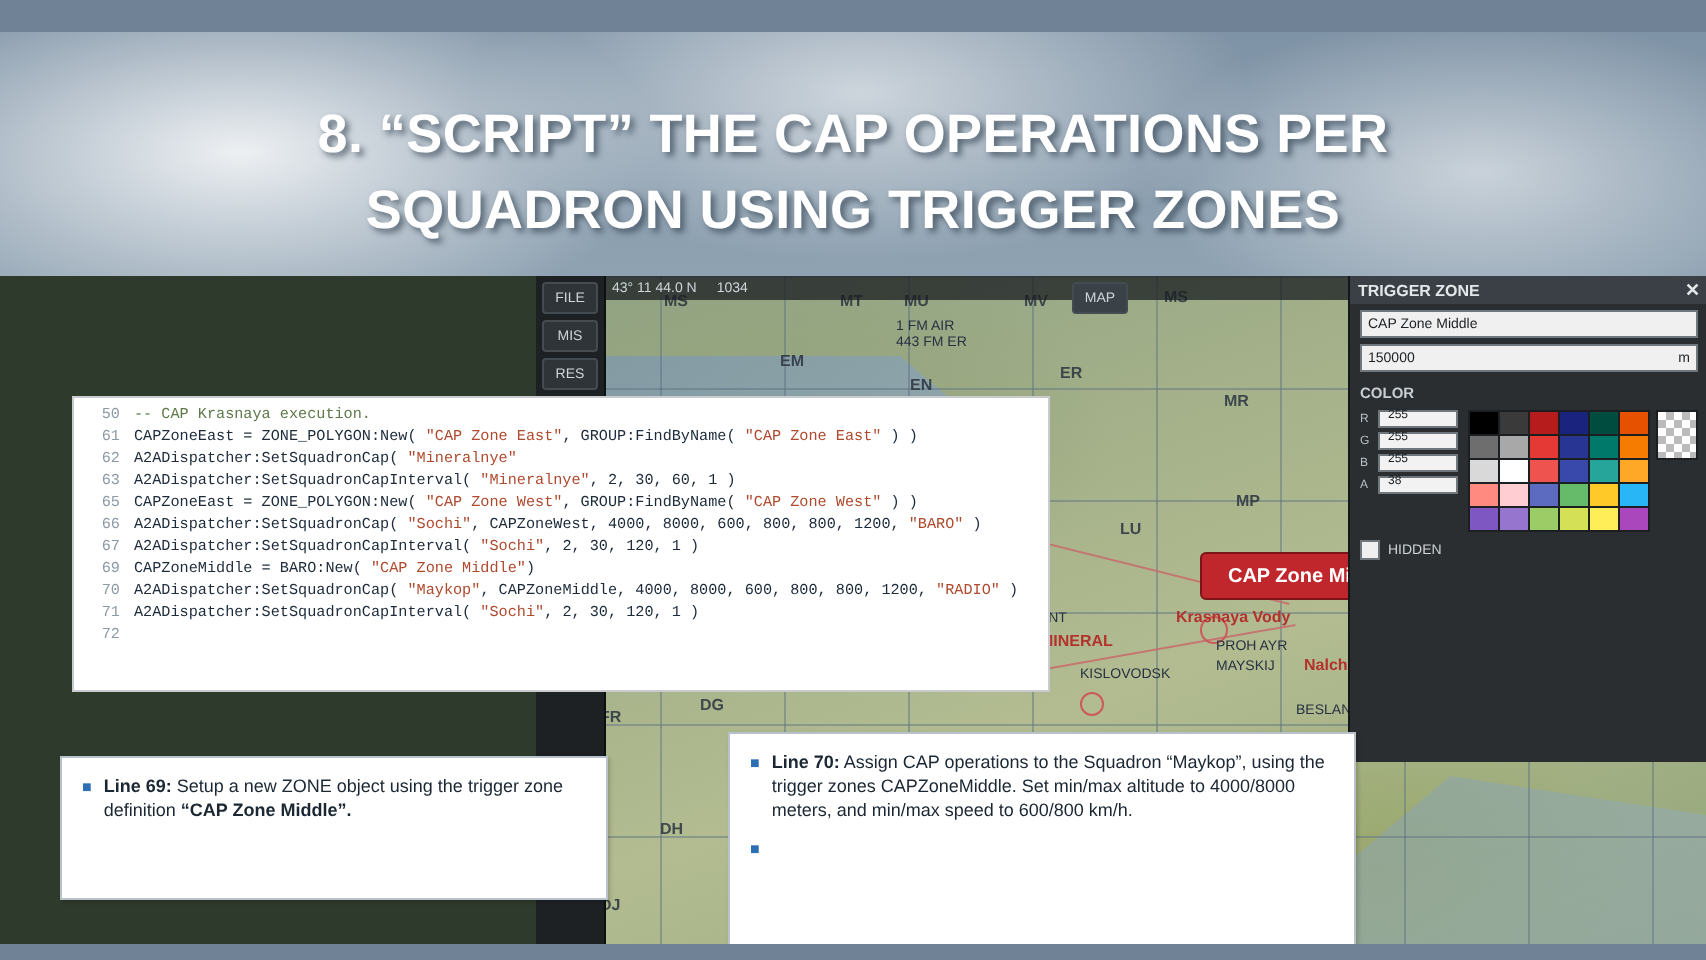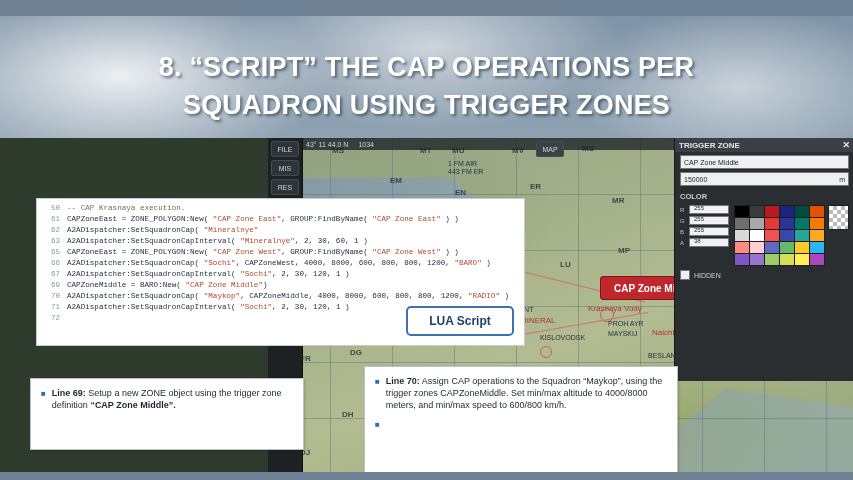--- a/index.html
+++ b/index.html
@@ -69,21 +69,21 @@
     background-image:
       repeating-linear-gradient(to right, rgba(90,110,130,0.45) 0 1px, transparent 1px 62px),
       repeating-linear-gradient(to bottom, rgba(90,110,130,0.45) 0 1px, transparent 1px 56px);
   }
   .gridlabel{
     position:absolute;color:#2b3440;font-size:8px;font-weight:bold;opacity:0.85;
   }
   .routeline{position:absolute;background:#c96a6a;height:1px;opacity:.85;transform-origin:left center;}
   .zonecircle{position:absolute;border:1px solid #cc5a5a;border-radius:50%;}
   .maplabel{position:absolute;font-size:7px;color:#273041;white-space:nowrap;}
-  .maplabel.red{color:#b3322e;font-weight:normal;font-size:8px;}
+  .maplabel.red{color:#b3322e;font-weight:bold;font-size:8px;}
 
   
   .toolbar{
     position:absolute;left:268px;top:0;width:34px;height:358px;
     background:#1d2124;border-right:1px solid #0d1011;
   }
   .tb-btn{
     margin:3px auto;width:26px;height:14px;background:#2e3438;color:#cfd6da;
     font-size:7px;display:flex;align-items:center;justify-content:center;
     border:1px solid #444c51;border-radius:2px;
@@ -214,21 +214,21 @@
     <div class="gridlabel" style="left:455px;top:50px;">EN</div>
     <div class="gridlabel" style="left:530px;top:44px;">ER</div>
     <div class="gridlabel" style="left:612px;top:58px;">MR</div>
     <div class="gridlabel" style="left:330px;top:62px;">DM</div>
     <div class="gridlabel" style="left:370px;top:110px;">DN</div>
     <div class="gridlabel" style="left:560px;top:122px;text-align:center;">LU</div>
     <div class="gridlabel" style="left:618px;top:108px;">MP</div>
     <div class="gridlabel" style="left:650px;top:150px;">A</div>
     <div class="gridlabel" style="left:318px;top:186px;">DF</div>
     <div class="gridlabel" style="left:350px;top:210px;">DG</div>
-    <div class="gridlabel" style="left:342px;top:272px;">DH</div>
+    <div class="gridlabel" style="left:330px;top:272px;">DH</div>
     <div class="gridlabel" style="left:300px;top:310px;">DJ</div>
     <div class="gridlabel" style="left:430px;top:330px;">FG</div>
     <div class="gridlabel" style="left:372px;top:336px;">FF</div>
     <div class="gridlabel" style="left:476px;top:338px;">GH</div>
     <div class="gridlabel" style="left:300px;top:216px;">FR</div>
 
     <div class="maplabel red" style="left:588px;top:166px;">Krasnaya Vody</div>
     <div class="maplabel red" style="left:520px;top:178px;">MINERAL</div>
     <div class="maplabel red" style="left:652px;top:190px;">Nalchik</div>
     <div class="maplabel red" style="left:538px;top:320px;">Kodleni</div>
@@ -367,21 +367,20 @@
 
       <div class="cl"><span class="ln">69</span><span class="kw">CAPZoneMiddle = BARO:New( </span><span class="str">"CAP Zone Middle"</span><span class="kw">)</span></div>
 
       <div class="cl"><span class="ln">70</span><span class="kw">A2ADispatcher:SetSquadronCap( </span><span class="str">"Maykop"</span><span class="kw">, CAPZoneMiddle, 4000, 8000, 600, 800, 800, 1200, </span><span class="str">"RADIO"</span><span class="kw"> )</span></div>
 
       <div class="cl"><span class="ln">71</span><span class="kw">A2ADispatcher:SetSquadronCapInterval( </span><span class="str">"Sochi"</span><span class="kw">, 2, 30, 120, 1 )</span></div>
 
       <div class="cl"><span class="ln">72</span><span class="kw"></span></div>
     </div>
 
-    <div class="lua">LUA Script</div>
 
   </div>
 
   <div class="callout c1">
     <div class="bullet">
       <span class="sq">■</span>
       <div>
         <span class="bl">Line 69:</span><span> Setup a new ZONE object using the trigger zone definition </span><span class="b">“CAP Zone Middle”.</span>
       </div>
     </div>

